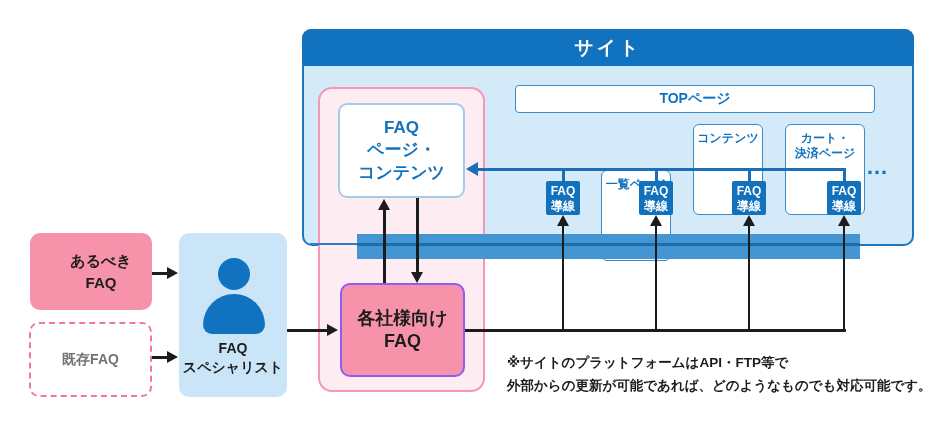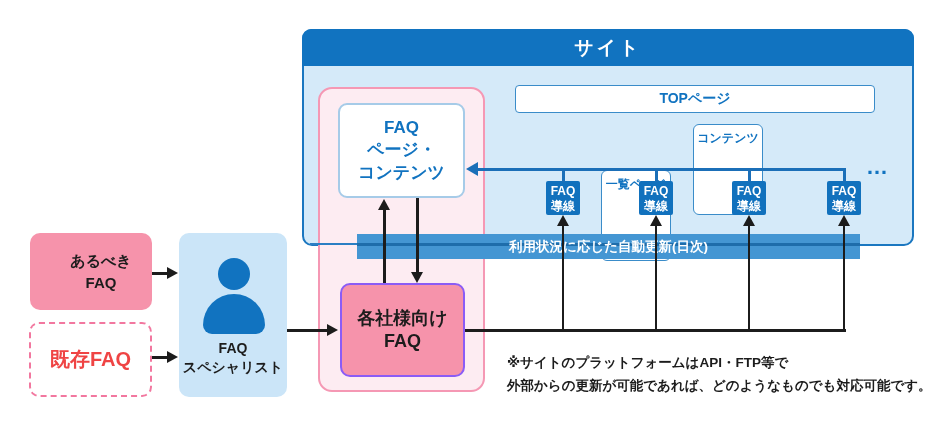--- a/index.html
+++ b/index.html
@@ -47,21 +47,21 @@
     z-index:4;color:#fff;font-size:13.5px;font-weight:bold;}
   .update-bar-stripe{position:absolute;left:0;top:9px;width:100%;height:3px;
     background:#1e6dab;}
   .update-bar-text{position:relative;z-index:1;}
   .border-patch{left:310px;top:243px;width:48px;height:2px;background:#2b7fc4;z-index:3;}
 
   
   .ideal-box{left:30px;top:233px;width:122px;height:77px;background:#f693ab;
     border-radius:10px;color:#1c1c1c;font-size:15px;font-weight:bold;line-height:1.45;padding-left:20px;}
   .existing-box{left:29px;top:322px;width:123px;height:75px;background:#ffffff;
-    border:2px dashed #f2779f;border-radius:10px;color:#ef4444;font-size:20px;
+    border:2px dashed #f2779f;border-radius:10px;color:#737373;font-size:14px;
     font-weight:bold;}
   .specialist-box{left:179px;top:233px;width:108px;height:164px;background:#cbe5f8;
     border-radius:10px;}
   .person-head{left:39px;top:25px;width:32px;height:32px;background:#1173c0;
     border-radius:50%;}
   .person-body{left:24px;top:61px;width:62px;height:40px;background:#1173c0;
     border-radius:31px 31px 9px 9px;}
   .specialist-label{left:0;top:106px;width:100%;text-align:center;color:#1c1c1c;
     font-size:14px;font-weight:bold;line-height:1.35;}
 
@@ -99,20 +99,24 @@
   <div class="abs top-page-box ctr">
     <span>TOPページ</span>
   </div>
 
   <div class="abs page-box" style="left:601px;width:70px;margin-top:46px;">
     <div class="page-label pre">一覧ページ</div>
   </div>
   <div class="abs page-box" style="left:693px;width:70px;">
     <div class="page-label pre">コンテンツ</div>
   </div>
+  <div class="abs page-box" style="left:785px;width:80px;">
+    <div class="page-label pre">カート・
+決済ページ</div>
+  </div>
 
   <div class="abs faq-link ctr pre" style="left:546px;top:181px;">FAQ
 導線</div>
   <div class="abs faq-link ctr pre" style="left:639px;top:181px;">FAQ
 導線</div>
   <div class="abs faq-link ctr pre" style="left:732px;top:181px;">FAQ
 導線</div>
   <div class="abs faq-link ctr pre" style="left:827px;top:181px;">FAQ
 導線</div>
 
@@ -120,21 +124,20 @@
 
   <div class="abs head-left-b" style="left:466px;top:162px;"></div>
   <div class="abs hline-b" style="left:477px;top:167.5px;width:369px;"></div>
   <div class="abs vline-b" style="left:561.5px;top:169px;height:13px;"></div>
   <div class="abs vline-b" style="left:654.5px;top:169px;height:13px;"></div>
   <div class="abs vline-b" style="left:747.5px;top:169px;height:13px;"></div>
   <div class="abs vline-b" style="left:843px;top:169px;height:13px;"></div>
 
   <div class="abs update-bar ctr">
     <div class="update-bar-stripe"></div>
-    <span class="update-bar-text">利用状況に応じた自動更新(日次)</span>
   </div>
 
   <div class="abs faq-page-box ctr pre">FAQ
 ページ・
 コンテンツ</div>
 
   <div class="abs company-faq-box ctr pre">各社様向け
 FAQ</div>
 
   <div class="abs head-up-k" style="left:378px;top:199px;"></div>

